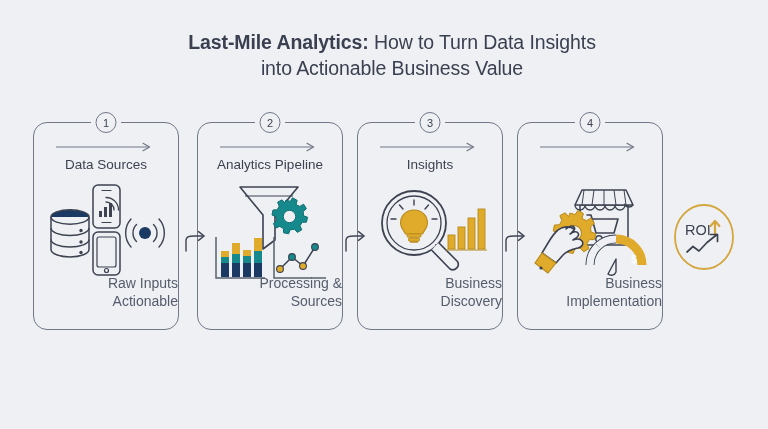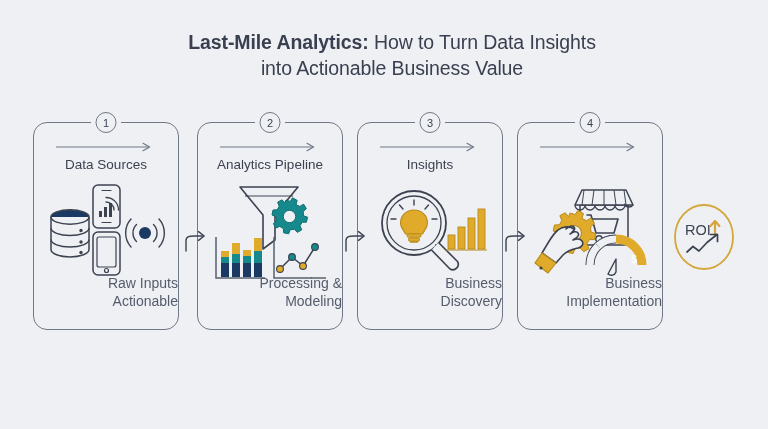--- a/index.html
+++ b/index.html
@@ -224,21 +224,21 @@
             <circle cx="70" cy="88" r="3.4" fill="#e0aa2b" stroke="#3c4250" stroke-width="1.1"></circle>
             <circle cx="82" cy="76" r="3.4" fill="#16898c" stroke="#3c4250" stroke-width="1.1"></circle>
             <circle cx="93" cy="85" r="3.4" fill="#e0aa2b" stroke="#3c4250" stroke-width="1.1"></circle>
             <circle cx="105" cy="66" r="3.4" fill="#16898c" stroke="#3c4250" stroke-width="1.1"></circle>
           </g>
         </svg>
       </div>
 
       <div class="card-caption">
         <div>Processing &amp;</div>
-        <div>Modeling</div>
+        <div>Sources</div>
       </div>
     </div>
 
     <div class="card c3">
       <div class="badge-notch"></div>
       <div class="step-badge">3</div>
 
       <svg class="card-arrow" viewBox="0 0 102 10">
         <path d="M1 5 H94" stroke="#707786" stroke-width="1.2" fill="none"></path>
         <path d="M88 1.3 L94.6 5 L88 8.7" stroke="#707786" stroke-width="1.2" fill="none" stroke-linecap="round" stroke-linejoin="round"></path>

